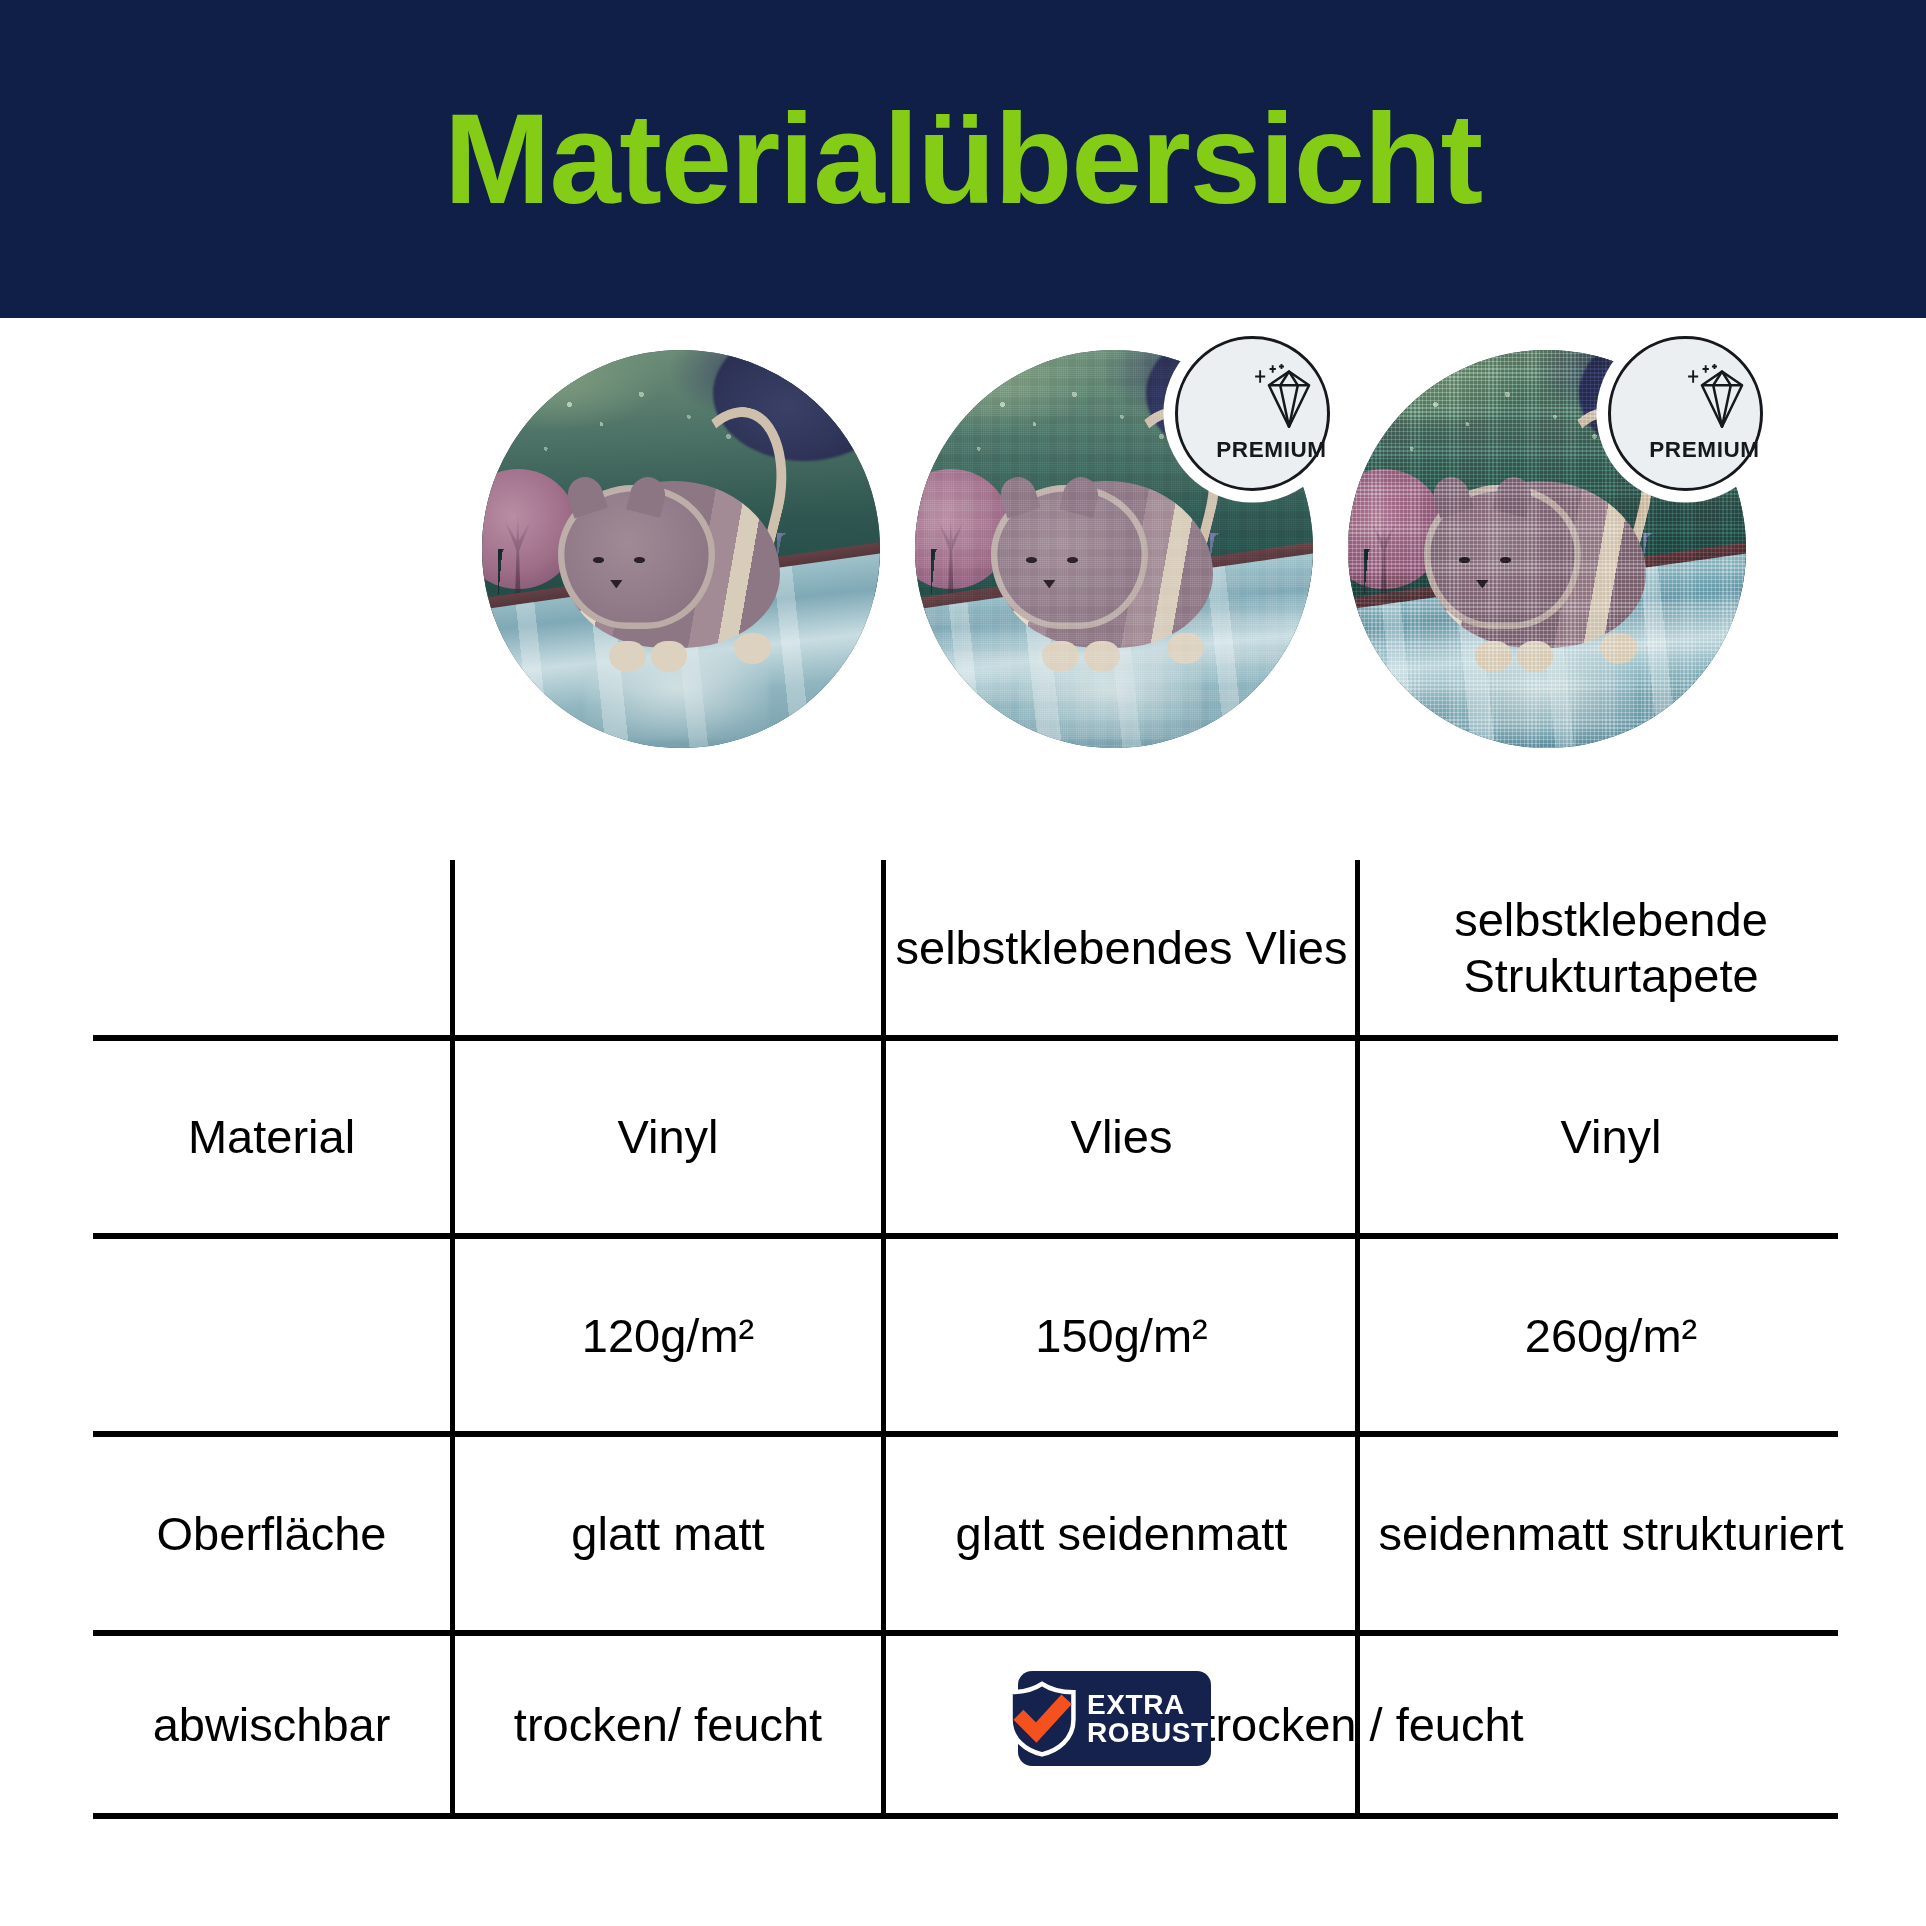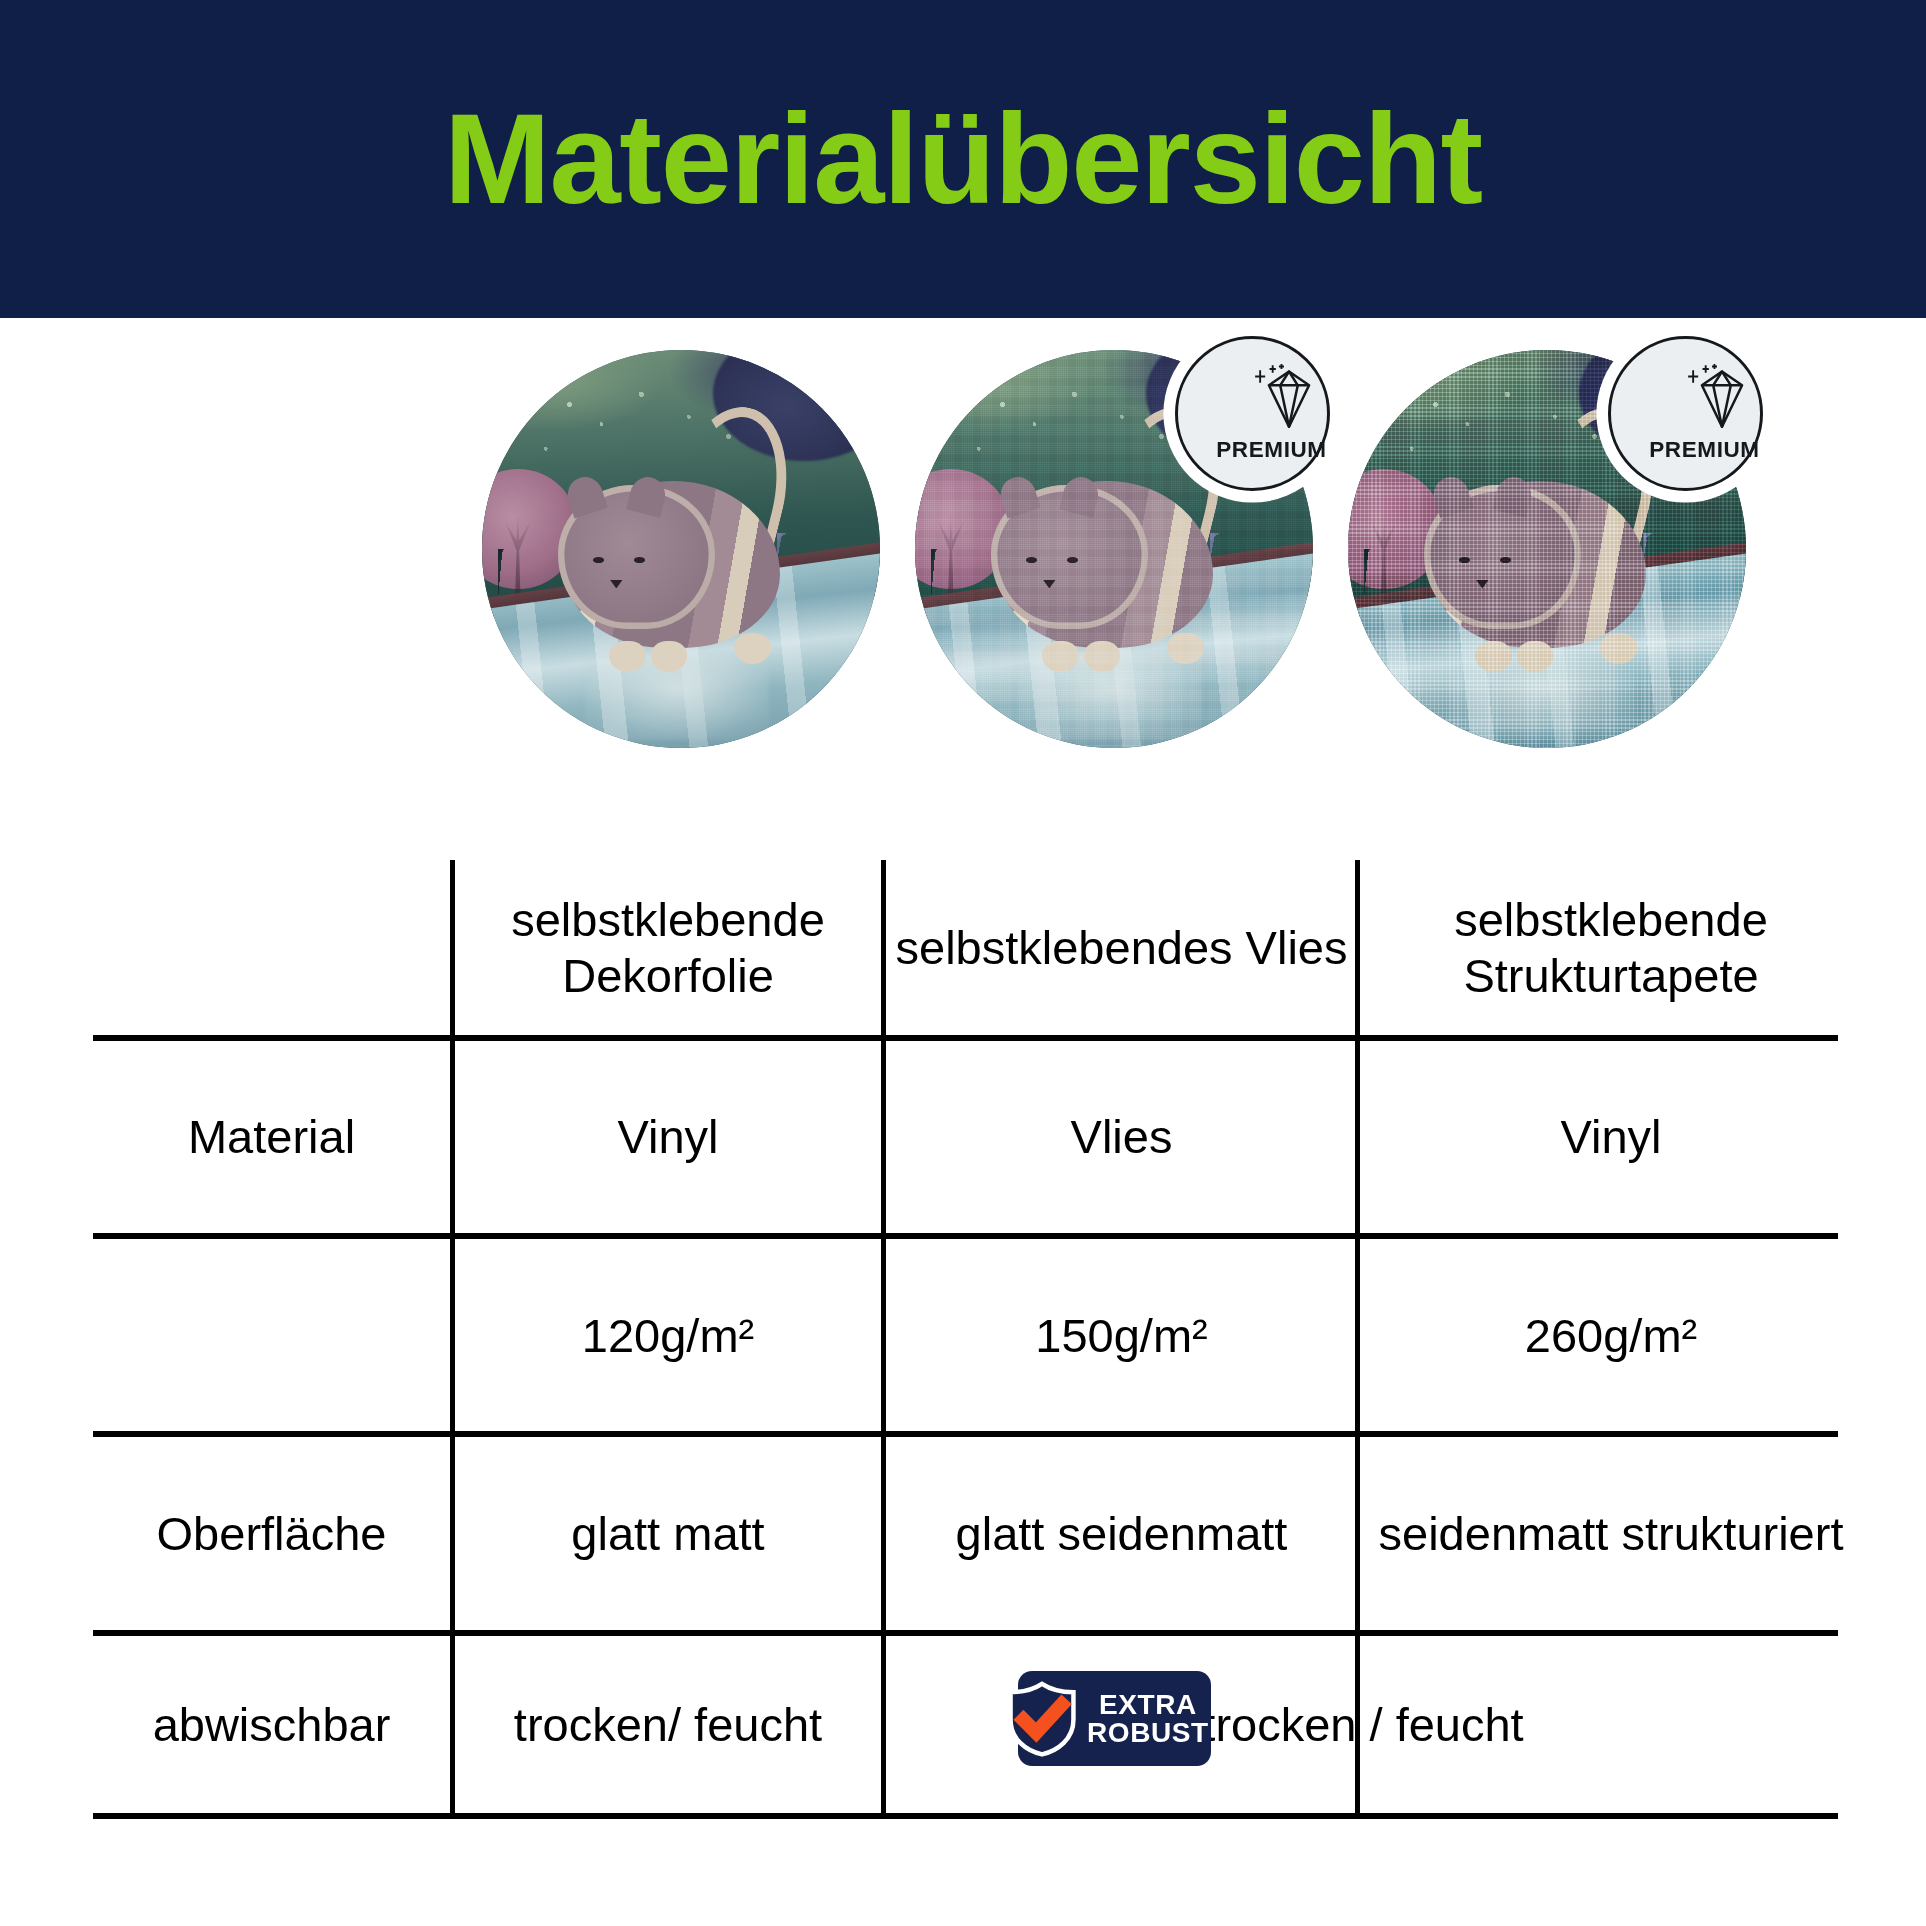--- a/index.html
+++ b/index.html
@@ -247,21 +247,21 @@
   .robust .shield{
     position:absolute;left:-14px;top:9px;width:76px;height:77px;
   }
   .robust .rtext{
     margin-left:69px;
     color:#ffffff;
     font-weight:bold;
     font-size:28px;
     line-height:0.98;
     letter-spacing:0.6px;
-    text-align:center;
+    text-align:left;
   }
 </style>
 </head>
 <body>
 
 <div class="header">
   <div class="header-title">Materialübersicht</div>
 </div>
 
 <div class="swatches">
@@ -396,21 +396,20 @@
   <div class="hline h1"></div>
   <div class="hline h2"></div>
   <div class="hline h3"></div>
   <div class="hline h4"></div>
   <div class="hline h5"></div>
 
   <div class="vline v1"></div>
   <div class="vline v2"></div>
   <div class="vline v3"></div>
 
-  <div class="cell c1 r0">selbstklebende Dekorfolie</div>
   <div class="cell c2 r0">selbstklebendes Vlies</div>
   <div class="cell c3 r0">selbstklebende Strukturtapete</div>
 
   <div class="cell c0 r1 rowlabel">Material</div>
   <div class="cell c1 r1">Vinyl</div>
   <div class="cell c2 r1">Vlies</div>
   <div class="cell c3 r1">Vinyl</div>
 
   <div class="cell c1 r2">120g/m²</div>
   <div class="cell c2 r2">150g/m²</div>

